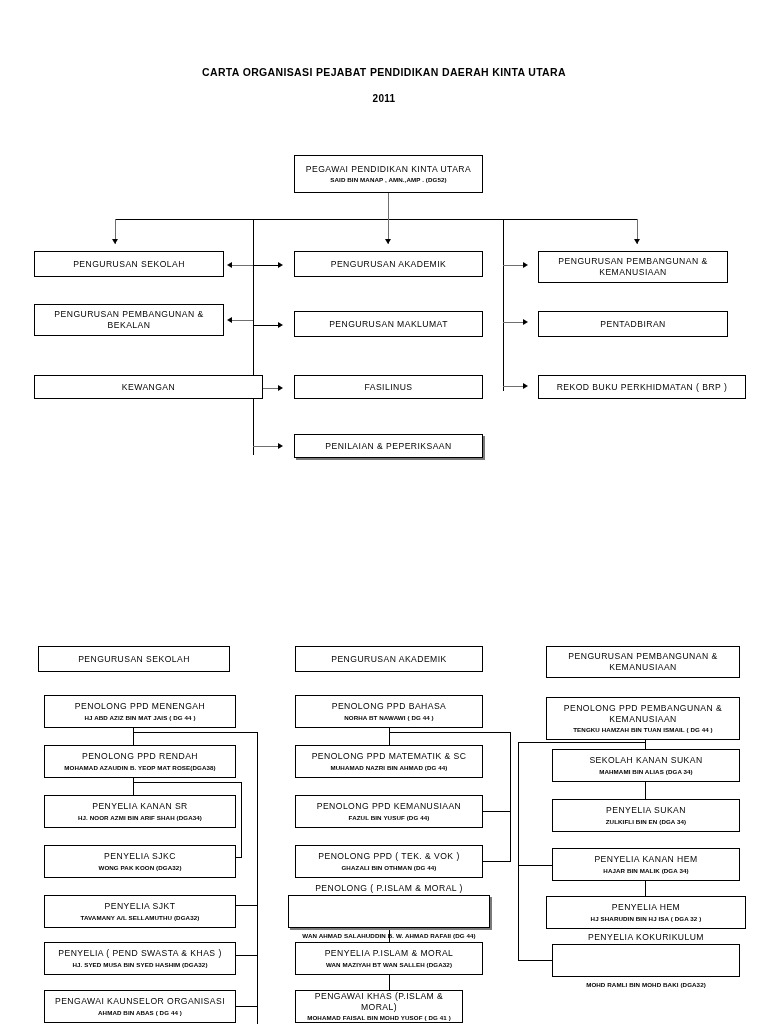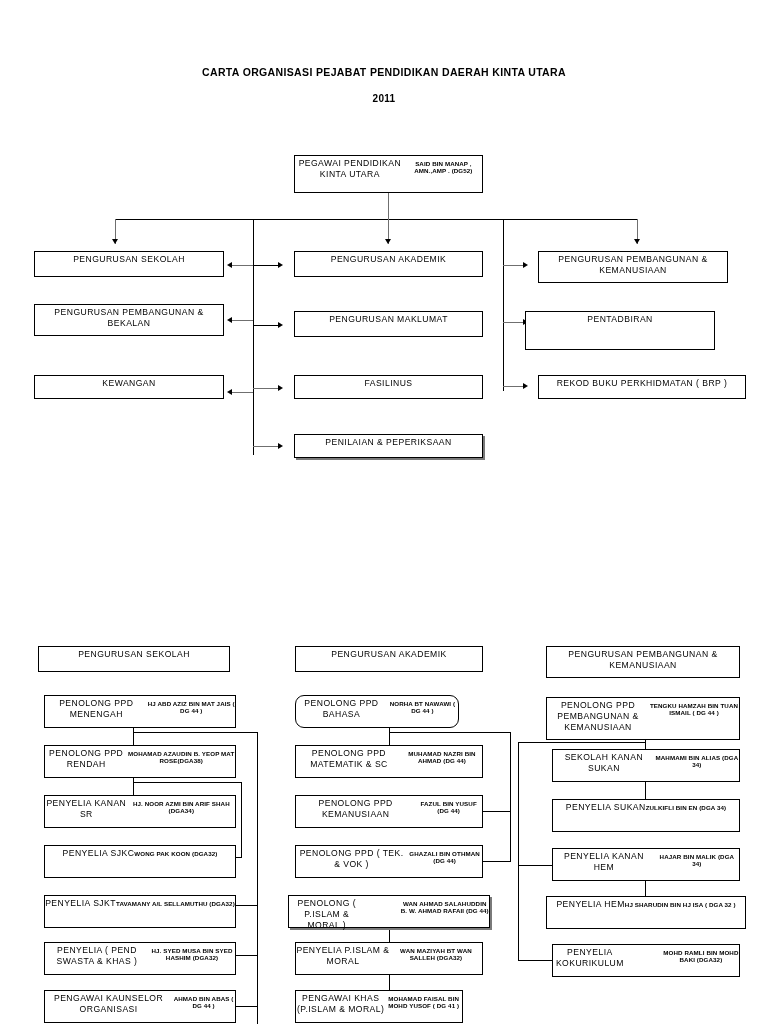--- a/index.html
+++ b/index.html
@@ -25,21 +25,21 @@
     position: absolute; left: 0; top: 93px; width: 768px;
     text-align: center;
     font-size: 10px; font-weight: bold; letter-spacing: .3px;
   }
 
   
   .box {
     position: absolute;
     border: 1.4px solid #000;
     background: #fff;
-    display: flex; flex-direction: row;
+    display: flex; flex-direction: column;
     justify-content: center;
     text-align: center;
     padding: 2px 0;
     z-index: 5;
   }
   .box .ttl {
     font-size: 8.6px; letter-spacing: .45px; line-height: 1.28;
     white-space: pre-line;
   }
   .box .sub {
@@ -100,21 +100,21 @@
 
 <div class="ln v" style="left:503px; top:219px; height:172px;"></div>
 
 <div class="box" style="left:34px; top:251px; width:190px; height:26px;">
   <div class="ttl">PENGURUSAN SEKOLAH</div>
 </div>
 <div class="box" style="left:34px; top:304px; width:190px; height:32px;">
   <div class="ttl">PENGURUSAN PEMBANGUNAN &amp;
 BEKALAN</div>
 </div>
-<div class="box" style="left:34px; top:375px; width:190px; height:24px;">
+<div class="box" style="left:34px; top:375px; width:229px; height:24px;">
   <div class="ttl">KEWANGAN</div>
 </div>
 
 <div class="ln h grey" style="left:232px; top:265px; width:21px;"></div>
 <div class="arw left" style="left:227px; top:261.5px;"></div>
 <div class="ln h grey" style="left:232px; top:320px; width:21px;"></div>
 <div class="arw left" style="left:227px; top:316.5px;"></div>
 <div class="ln h grey" style="left:232px; top:392px; width:21px;"></div>
 <div class="arw left" style="left:227px; top:388.5px;"></div>
 
@@ -137,21 +137,21 @@
 <div class="arw right" style="left:278px; top:321.5px;"></div>
 <div class="ln h grey" style="left:253px; top:388px; width:26px;"></div>
 <div class="arw right" style="left:278px; top:384.5px;"></div>
 <div class="ln h grey" style="left:253px; top:446px; width:26px;"></div>
 <div class="arw right" style="left:278px; top:442.5px;"></div>
 
 <div class="box" style="left:538px; top:251px; width:190px; height:32px;">
   <div class="ttl">PENGURUSAN PEMBANGUNAN &amp;
 KEMANUSIAAN</div>
 </div>
-<div class="box" style="left:525px; top:311px; width:190px; height:39px;">
+<div class="box" style="left:538px; top:311px; width:190px; height:26px;">
   <div class="ttl">PENTADBIRAN</div>
 </div>
 <div class="box" style="left:538px; top:375px; width:208px; height:24px;">
   <div class="ttl">REKOD BUKU PERKHIDMATAN ( BRP )</div>
 </div>
 
 <div class="ln h grey" style="left:503px; top:265px; width:21px;"></div>
 <div class="arw right" style="left:523px; top:261.5px;"></div>
 <div class="ln h grey" style="left:503px; top:322px; width:21px;"></div>
 <div class="arw right" style="left:523px; top:318.5px;"></div>
@@ -208,21 +208,21 @@
 <div class="ln h" style="left:236px; top:857px; width:6px;"></div>
 
 <div class="ln v" style="left:257px; top:905px; height:120px;"></div>
 <div class="ln h" style="left:236px; top:955px; width:22px;"></div>
 <div class="ln h" style="left:236px; top:1006px; width:22px;"></div>
 
 <div class="box" style="left:295px; top:646px; width:188px; height:26px;">
   <div class="ttl">PENGURUSAN AKADEMIK</div>
 </div>
 
-<div class="box" style="left:295px; top:695px; width:164px; height:33px;border-radius:9px;">
+<div class="box" style="left:295px; top:695px; width:188px; height:33px;">
   <div class="ttl">PENOLONG PPD BAHASA</div>
   <div class="sub">NORHA BT NAWAWI ( DG 44 )</div>
 </div>
 
 <div class="box" style="left:295px; top:745px; width:188px; height:33px;">
   <div class="ttl">PENOLONG PPD MATEMATIK &amp; SC</div>
   <div class="sub">MUHAMAD NAZRI BIN AHMAD (DG 44)</div>
 </div>
 
 <div class="box" style="left:295px; top:795px; width:188px; height:33px;">

